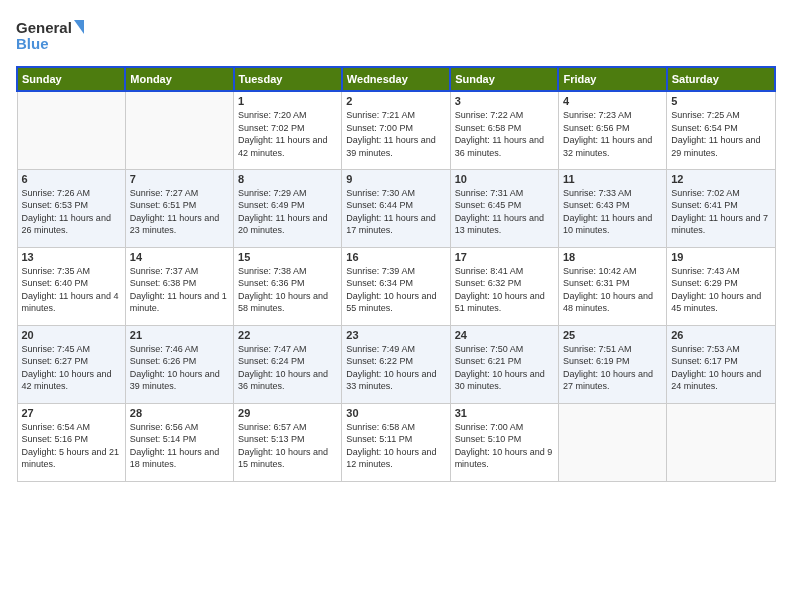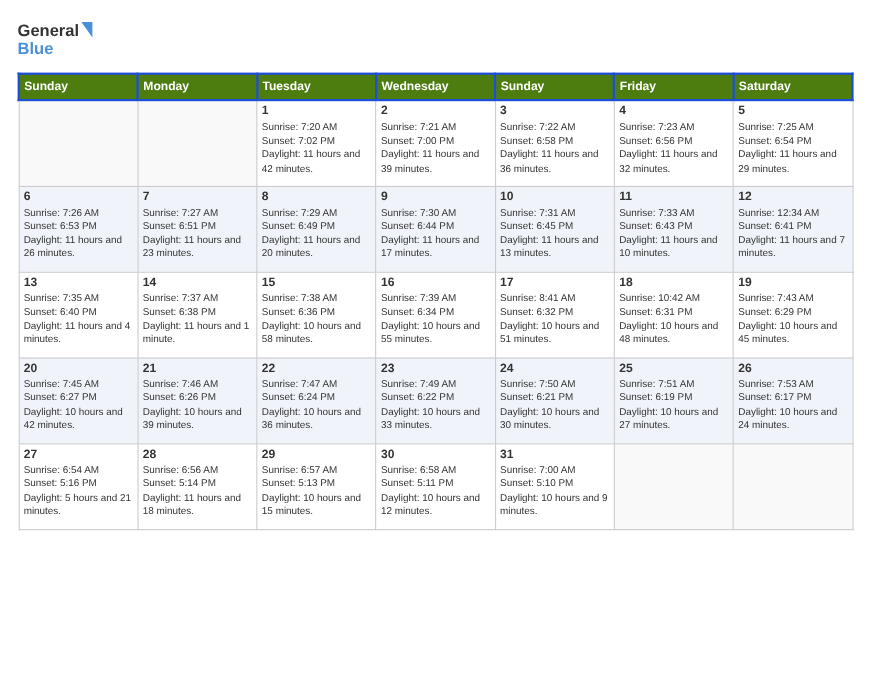--- a/index.html
+++ b/index.html
@@ -176,21 +176,21 @@
             <div class="cell-text">Daylight: 11 hours and 13 minutes.</div>
           </td>
           <td>
             <span class="day-num">11</span>
             <div class="cell-text">Sunrise: 7:33 AM</div>
             <div class="cell-text">Sunset: 6:43 PM</div>
             <div class="cell-text">Daylight: 11 hours and 10 minutes.</div>
           </td>
           <td>
             <span class="day-num">12</span>
-            <div class="cell-text">Sunrise: 12:34 AM</div>
+            <div class="cell-text">Sunrise: 7:02 AM</div>
             <div class="cell-text">Sunset: 6:41 PM</div>
             <div class="cell-text">Daylight: 11 hours and 7 minutes.</div>
           </td>
         </tr>
         <tr>
           <td>
             <span class="day-num">13</span>
             <div class="cell-text">Sunrise: 7:35 AM</div>
             <div class="cell-text">Sunset: 6:40 PM</div>
             <div class="cell-text">Daylight: 11 hours and 4 minutes.</div>

